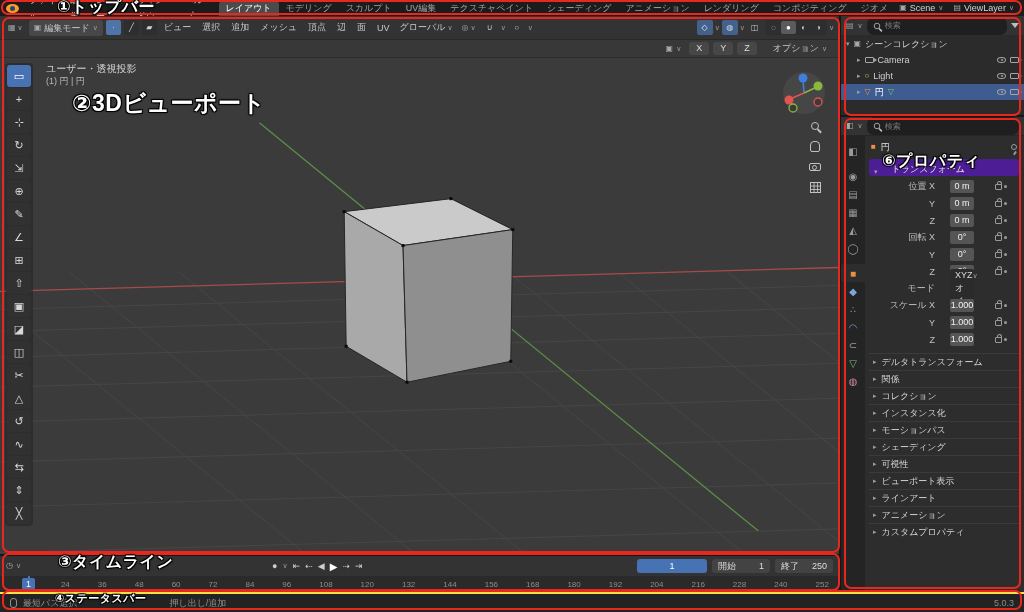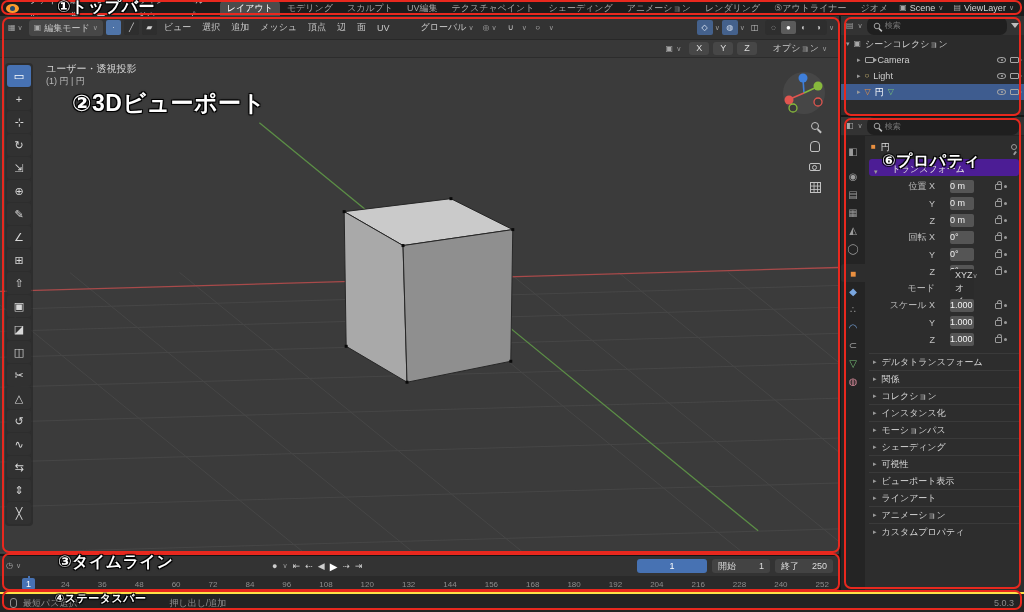--- a/index.html
+++ b/index.html
@@ -101,21 +101,21 @@
 .prop-tabs{width:24px;background:#242424;display:flex;flex-direction:column;align-items:stretch;padding-top:6px;flex:none}
 .ptab{height:18px;display:flex;align-items:center;justify-content:center;font-size:10px;color:#9b9b9b}
 .ptab.active{background:#2d2d2d;border-radius:3px 0 0 3px}
 .tabgap{height:7px}
 .prop-content{flex:1;background:#2d2d2d;padding:2px 5px 0 4px;font-size:9px;overflow:hidden}
 .crumb{height:18px;display:flex;align-items:center;gap:5px;padding:0 2px;color:#e0e0e0}
 .crumb .i-pin{margin-left:auto}
 .panel-h{height:17px;display:flex;align-items:flex-end;gap:14px;background:#4c1d95;border-radius:3px;padding:0 5px;color:#e3e3e3;margin:3px 0}
 .prow{height:15px;display:flex;align-items:center;gap:15px;margin:2px 12px;padding-left:2px}
 .plabel{width:52px;text-align:right;color:#c2c2c2;flex:none;white-space:nowrap}
-.pfield{flex:1;background:#555;border-radius:2px;line-height:13px;color:#f2f2f2;min-width:0}
+.pfield{flex:1;background:#555;border-radius:2px;line-height:13px;text-align:center;color:#f2f2f2;min-width:0}
 .pfield.dd{background:#2b2b2b;display:flex;justify-content:space-between;padding:0 5px;text-align:left;color:#d8d8d8}
 .picons{width:18px;display:flex;align-items:center;gap:2px;flex:none;justify-content:flex-end}
 .plist{margin-top:6px}
 .ppanel{height:17px;display:flex;align-items:center;gap:5px;border-top:1px solid #3a3a3a;color:#d6d6d6;padding:0 4px}
 
 .ann-box{position:absolute;border:2px solid #e8281e;border-radius:7px;pointer-events:none;z-index:50}
 .ann-label{position:absolute;color:#fff;font-weight:bold;z-index:51;pointer-events:none;letter-spacing:.5px;white-space:nowrap;text-shadow:-1px -1px 0 #000,1px -1px 0 #000,-1px 1px 0 #000,1px 1px 0 #000,0 0 3px #000}
 </style>
 </head>
 <body>
@@ -133,21 +133,21 @@
     </nav>
     <div class="tabs">
       <span class="tab active">レイアウト</span>
       <span class="tab">モデリング</span>
       <span class="tab">スカルプト</span>
       <span class="tab">UV編集</span>
       <span class="tab">テクスチャペイント</span>
       <span class="tab">シェーディング</span>
       <span class="tab">アニメーション</span>
       <span class="tab">レンダリング</span>
-      <span class="tab">⑤アウトライナー</span>
+      <span class="tab">コンポジティング</span>
       <span class="tab">ジオメ</span>
     </div>
     <div class="topbar-right">
       <span class="chip">
         <span class="g">▣</span>
         <span>Scene</span>
         <span class="chev">∨</span>
       </span>
       <span class="chip">
         <span class="g">▤</span>
@@ -181,21 +181,21 @@
               <span>▰</span>
             </span>
           <span class="vmenu">ビュー</span>
           <span class="vmenu">選択</span>
           <span class="vmenu">追加</span>
           <span class="vmenu">メッシュ</span>
           <span class="vmenu">頂点</span>
           <span class="vmenu">辺</span>
           <span class="vmenu">面</span>
           <span class="vmenu">UV</span>
-          <span class="hchip" style="margin-left:21px">
+          <span class="hchip" style="margin-left:0">
             <span>グローバル</span>
             <span class="chev">∨</span>
           </span>
           <span class="hchip">
             <span class="g">◎</span>
             <span class="chev">∨</span>
           </span>
           <span class="hic">
               <span>∪</span>
             </span>

